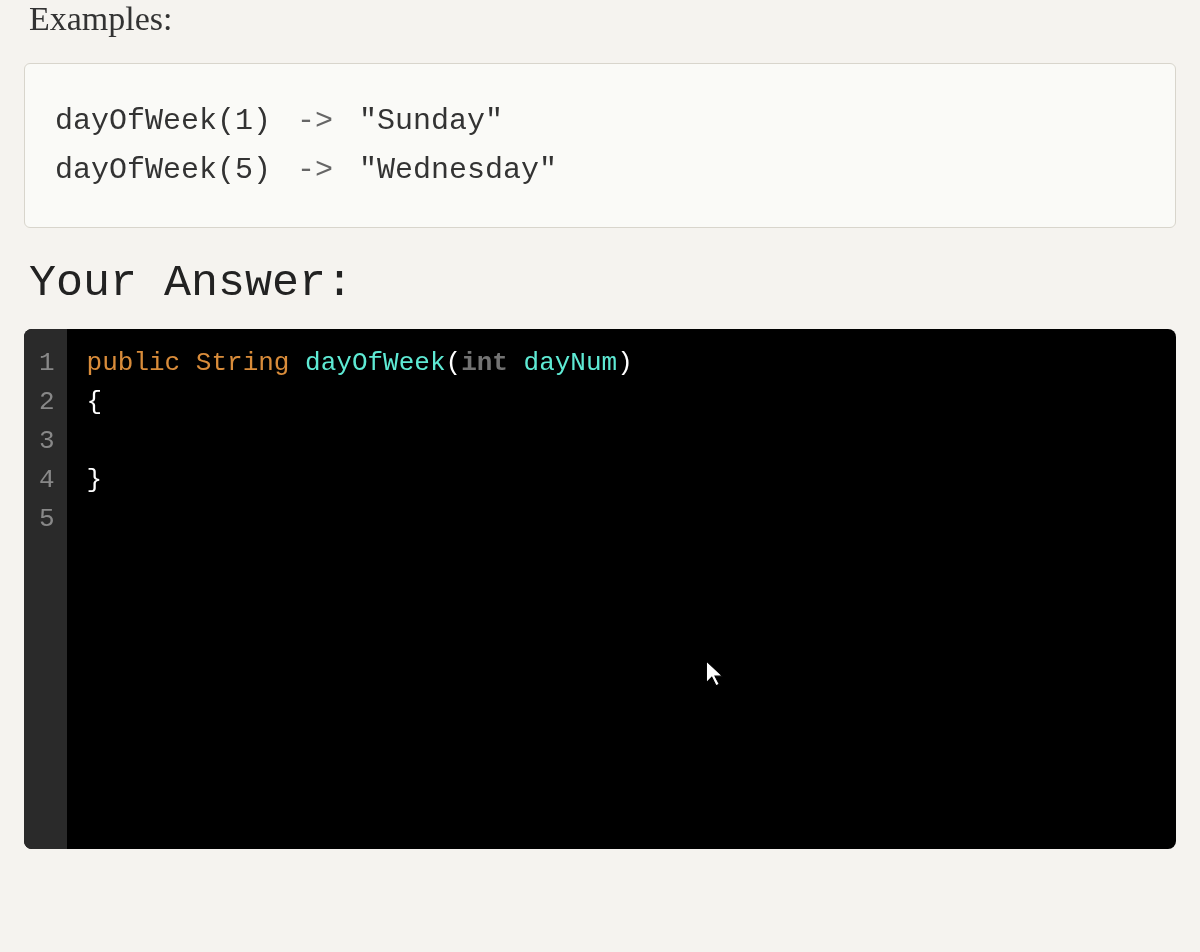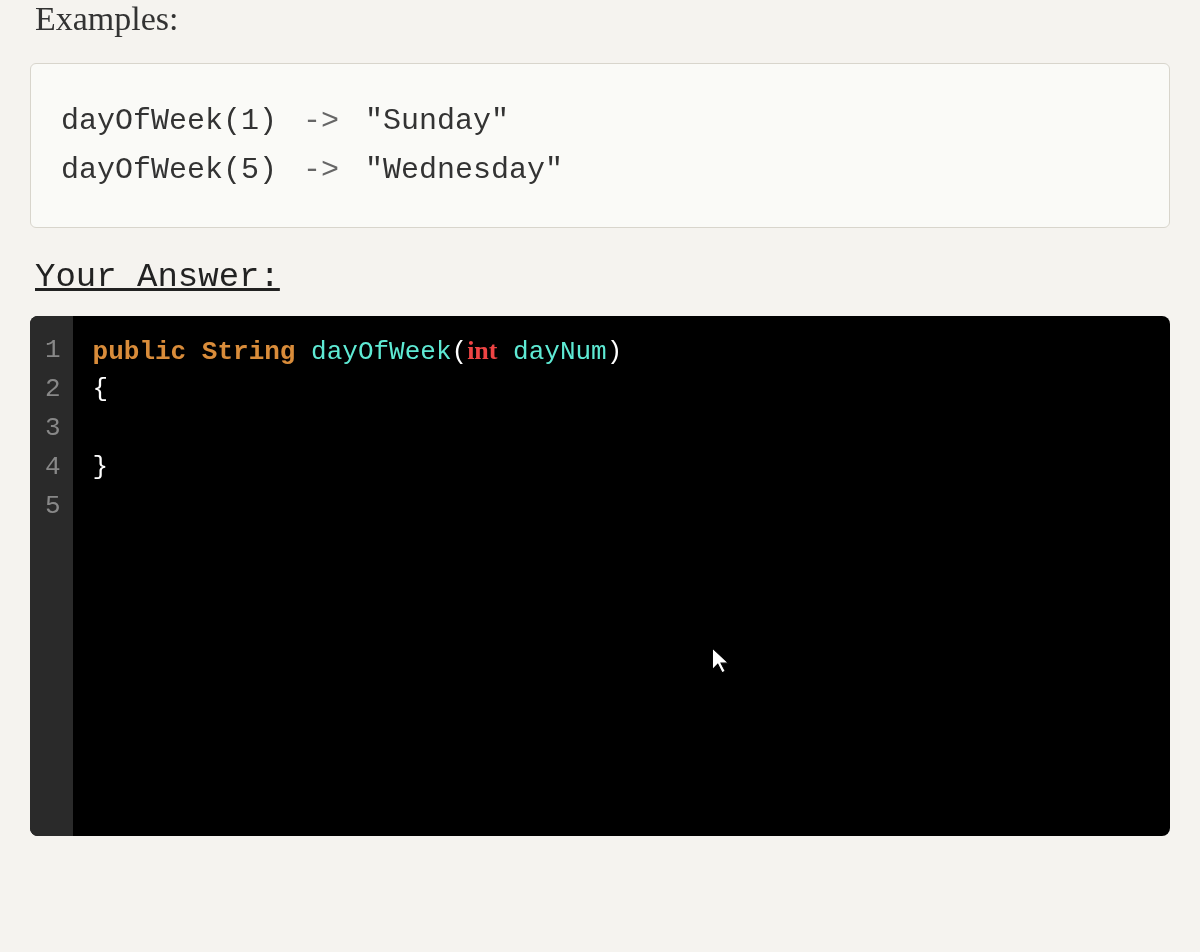--- a/index.html
+++ b/index.html
@@ -9,21 +9,21 @@
     }
     body {
       font-family: Georgia, 'Times New Roman', serif;
       background: #f5f3ef;
       padding: 0;
       width: 1200px;
       height: 952px;
       overflow: hidden;
     }
     .content {
-      padding: 0 30px;
+      padding: 0 24px;
     }
     .examples-label {
       font-size: 34px;
       color: #333;
       margin-bottom: 25px;
       margin-left: 5px;
     }
     .examples-box {
       background: #fafaf7;
       border: 1px solid #d8d5cc;
@@ -43,25 +43,24 @@
     }
     .example-arrow {
       color: #666;
       margin: 0 8px;
     }
     .example-result {
       color: #333;
     }
     .answer-label {
       font-family: 'Courier New', Courier, monospace;
-      font-size: 34px;
+      font-size: 45px;
       color: #222;
       margin-bottom: 20px;
       margin-left: 5px;
-      text-decoration: underline;
     }
     .code-editor {
       background: #000;
       border-radius: 8px;
       display: flex;
       font-family: 'Courier New', Courier, monospace;
       font-size: 26px;
       min-height: 520px;
       overflow: hidden;
       position: relative;
@@ -81,24 +80,24 @@
     .code-area {
       padding: 15px 20px;
       color: #fff;
       flex: 1;
       line-height: 1.5;
     }
     .code-line {
       height: 39px;
       white-space: pre;
     }
-    .kw-public { color: #d98c3a; font-weight: bold; }
-    .kw-type { color: #d98c3a; font-weight: bold; }
+    .kw-public { color: #d98c3a; font-weight: normal; }
+    .kw-type { color: #d98c3a; font-weight: normal; }
     .kw-method { color: #5eead4; }
-    .kw-int { color: #ef4444; font-weight: bold; font-family: Liberation Serif, serif; }
+    .kw-int { color: #737373; font-weight: bold; }
     .kw-param { color: #5eead4; }
     .kw-punc { color: #fff; }
     .kw-brace { color: #fff; }
     .cursor-icon {
       position: absolute;
       left: 680px;
       top: 330px;
       width: 22px;
       height: 30px;
       pointer-events: none;

